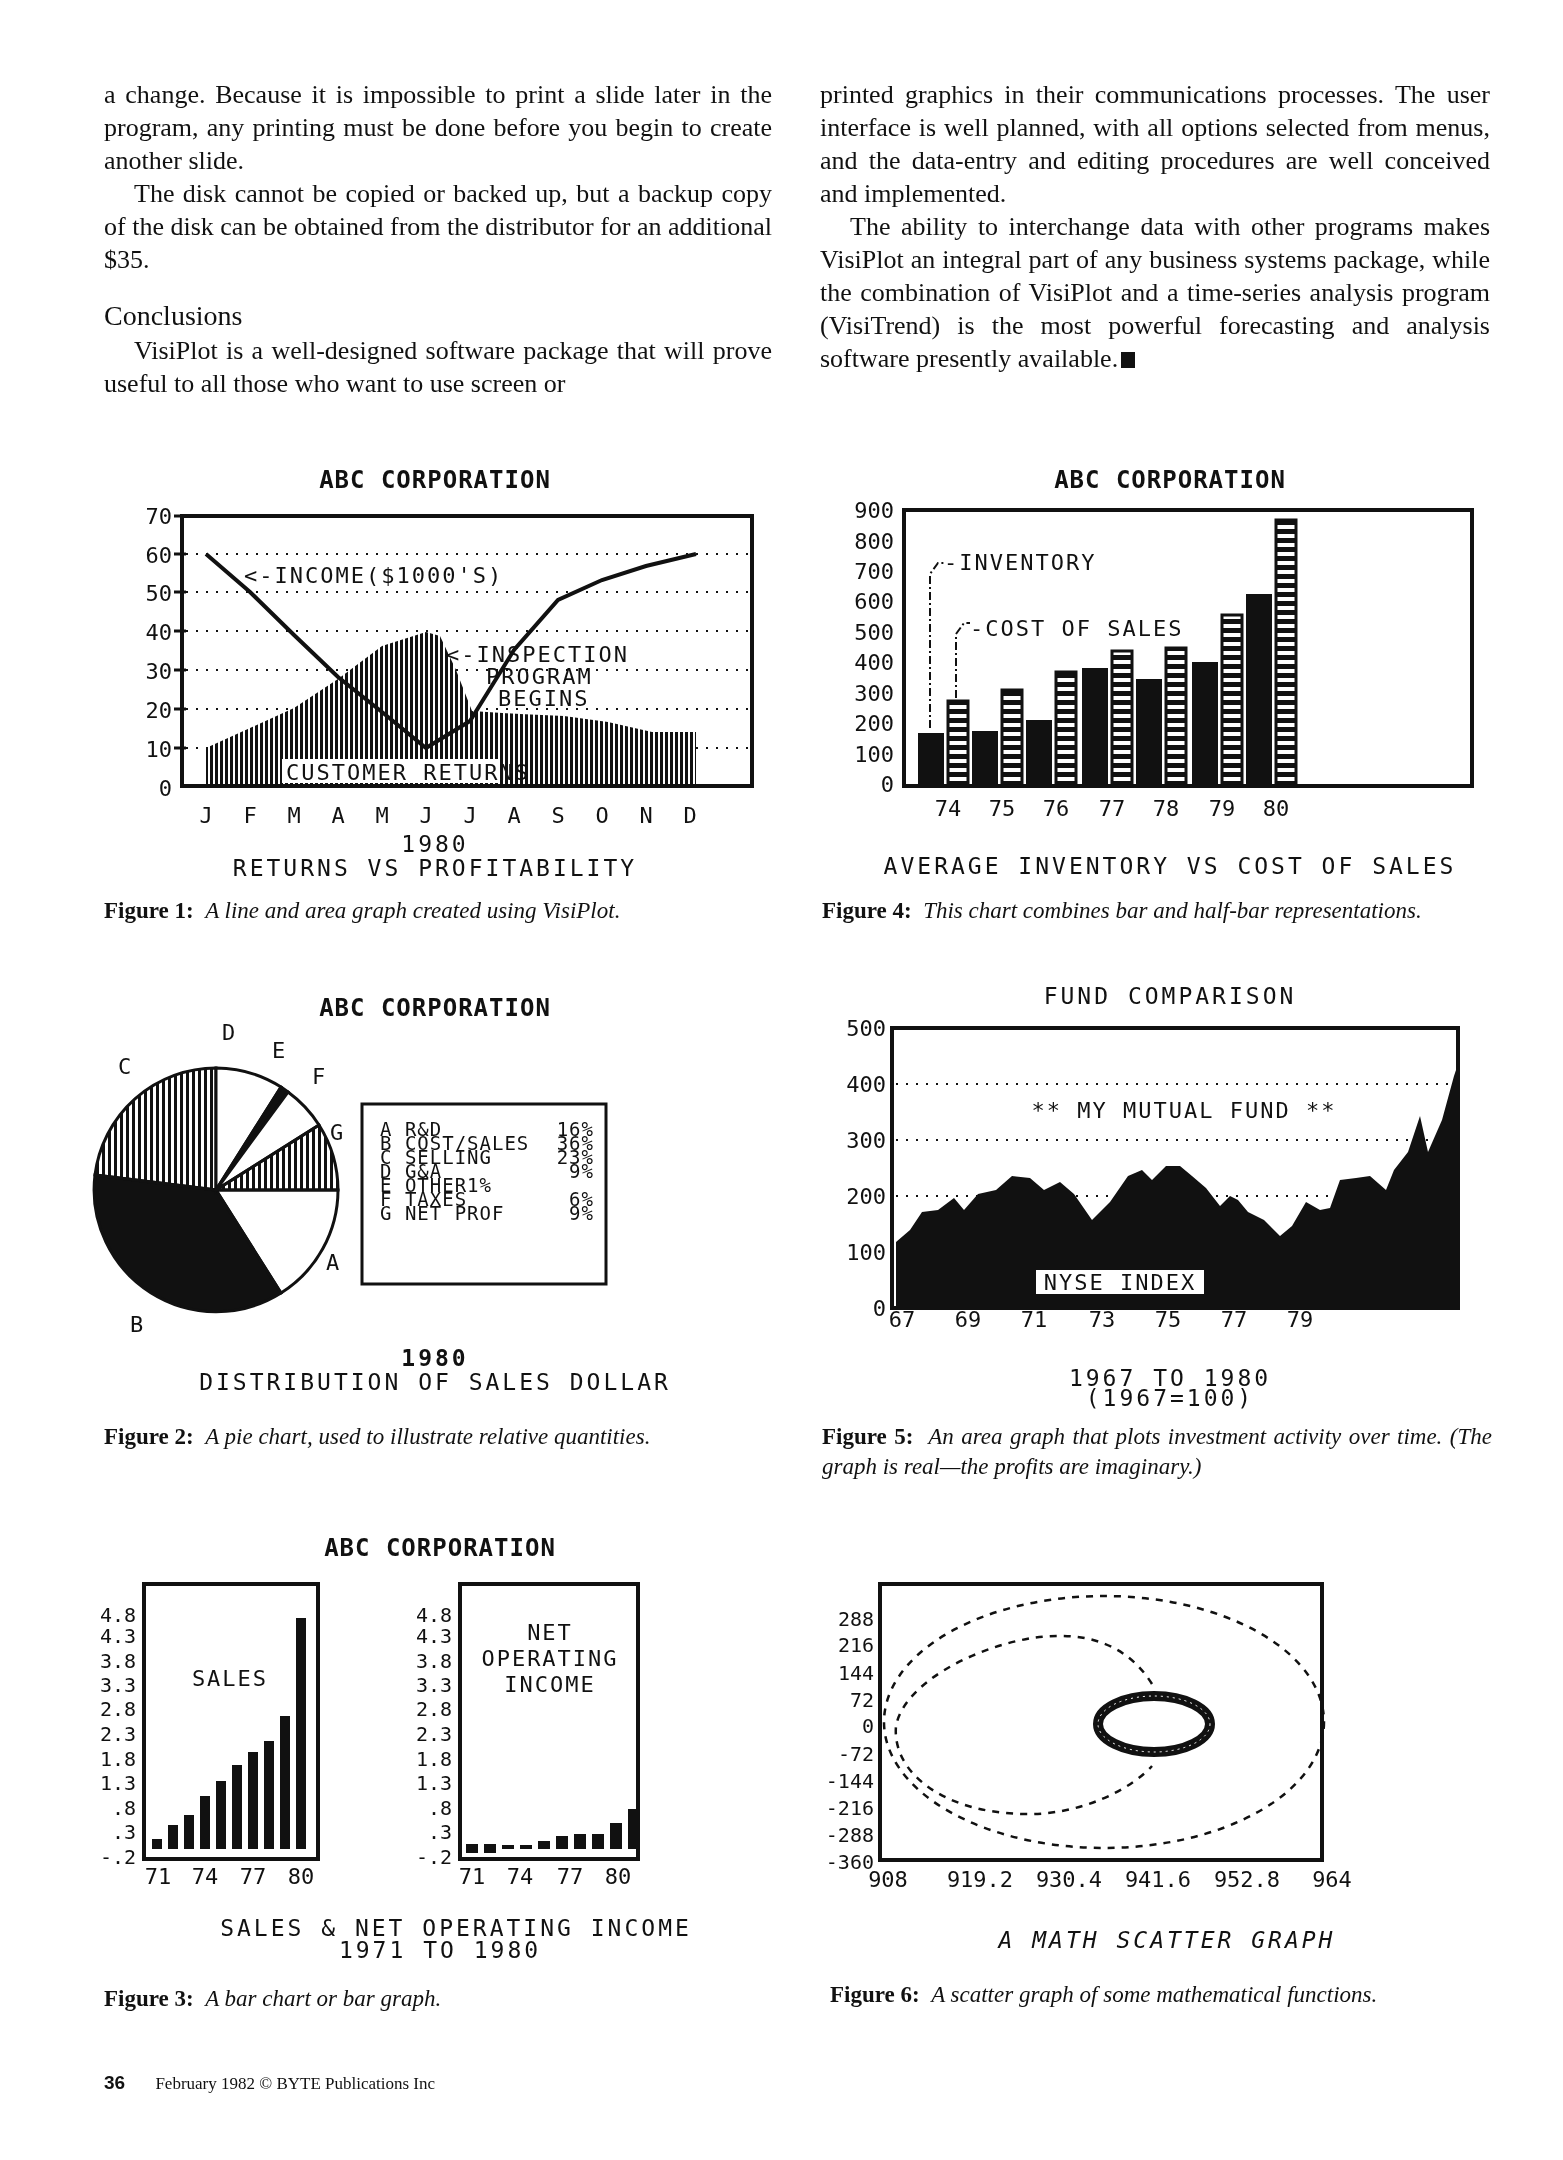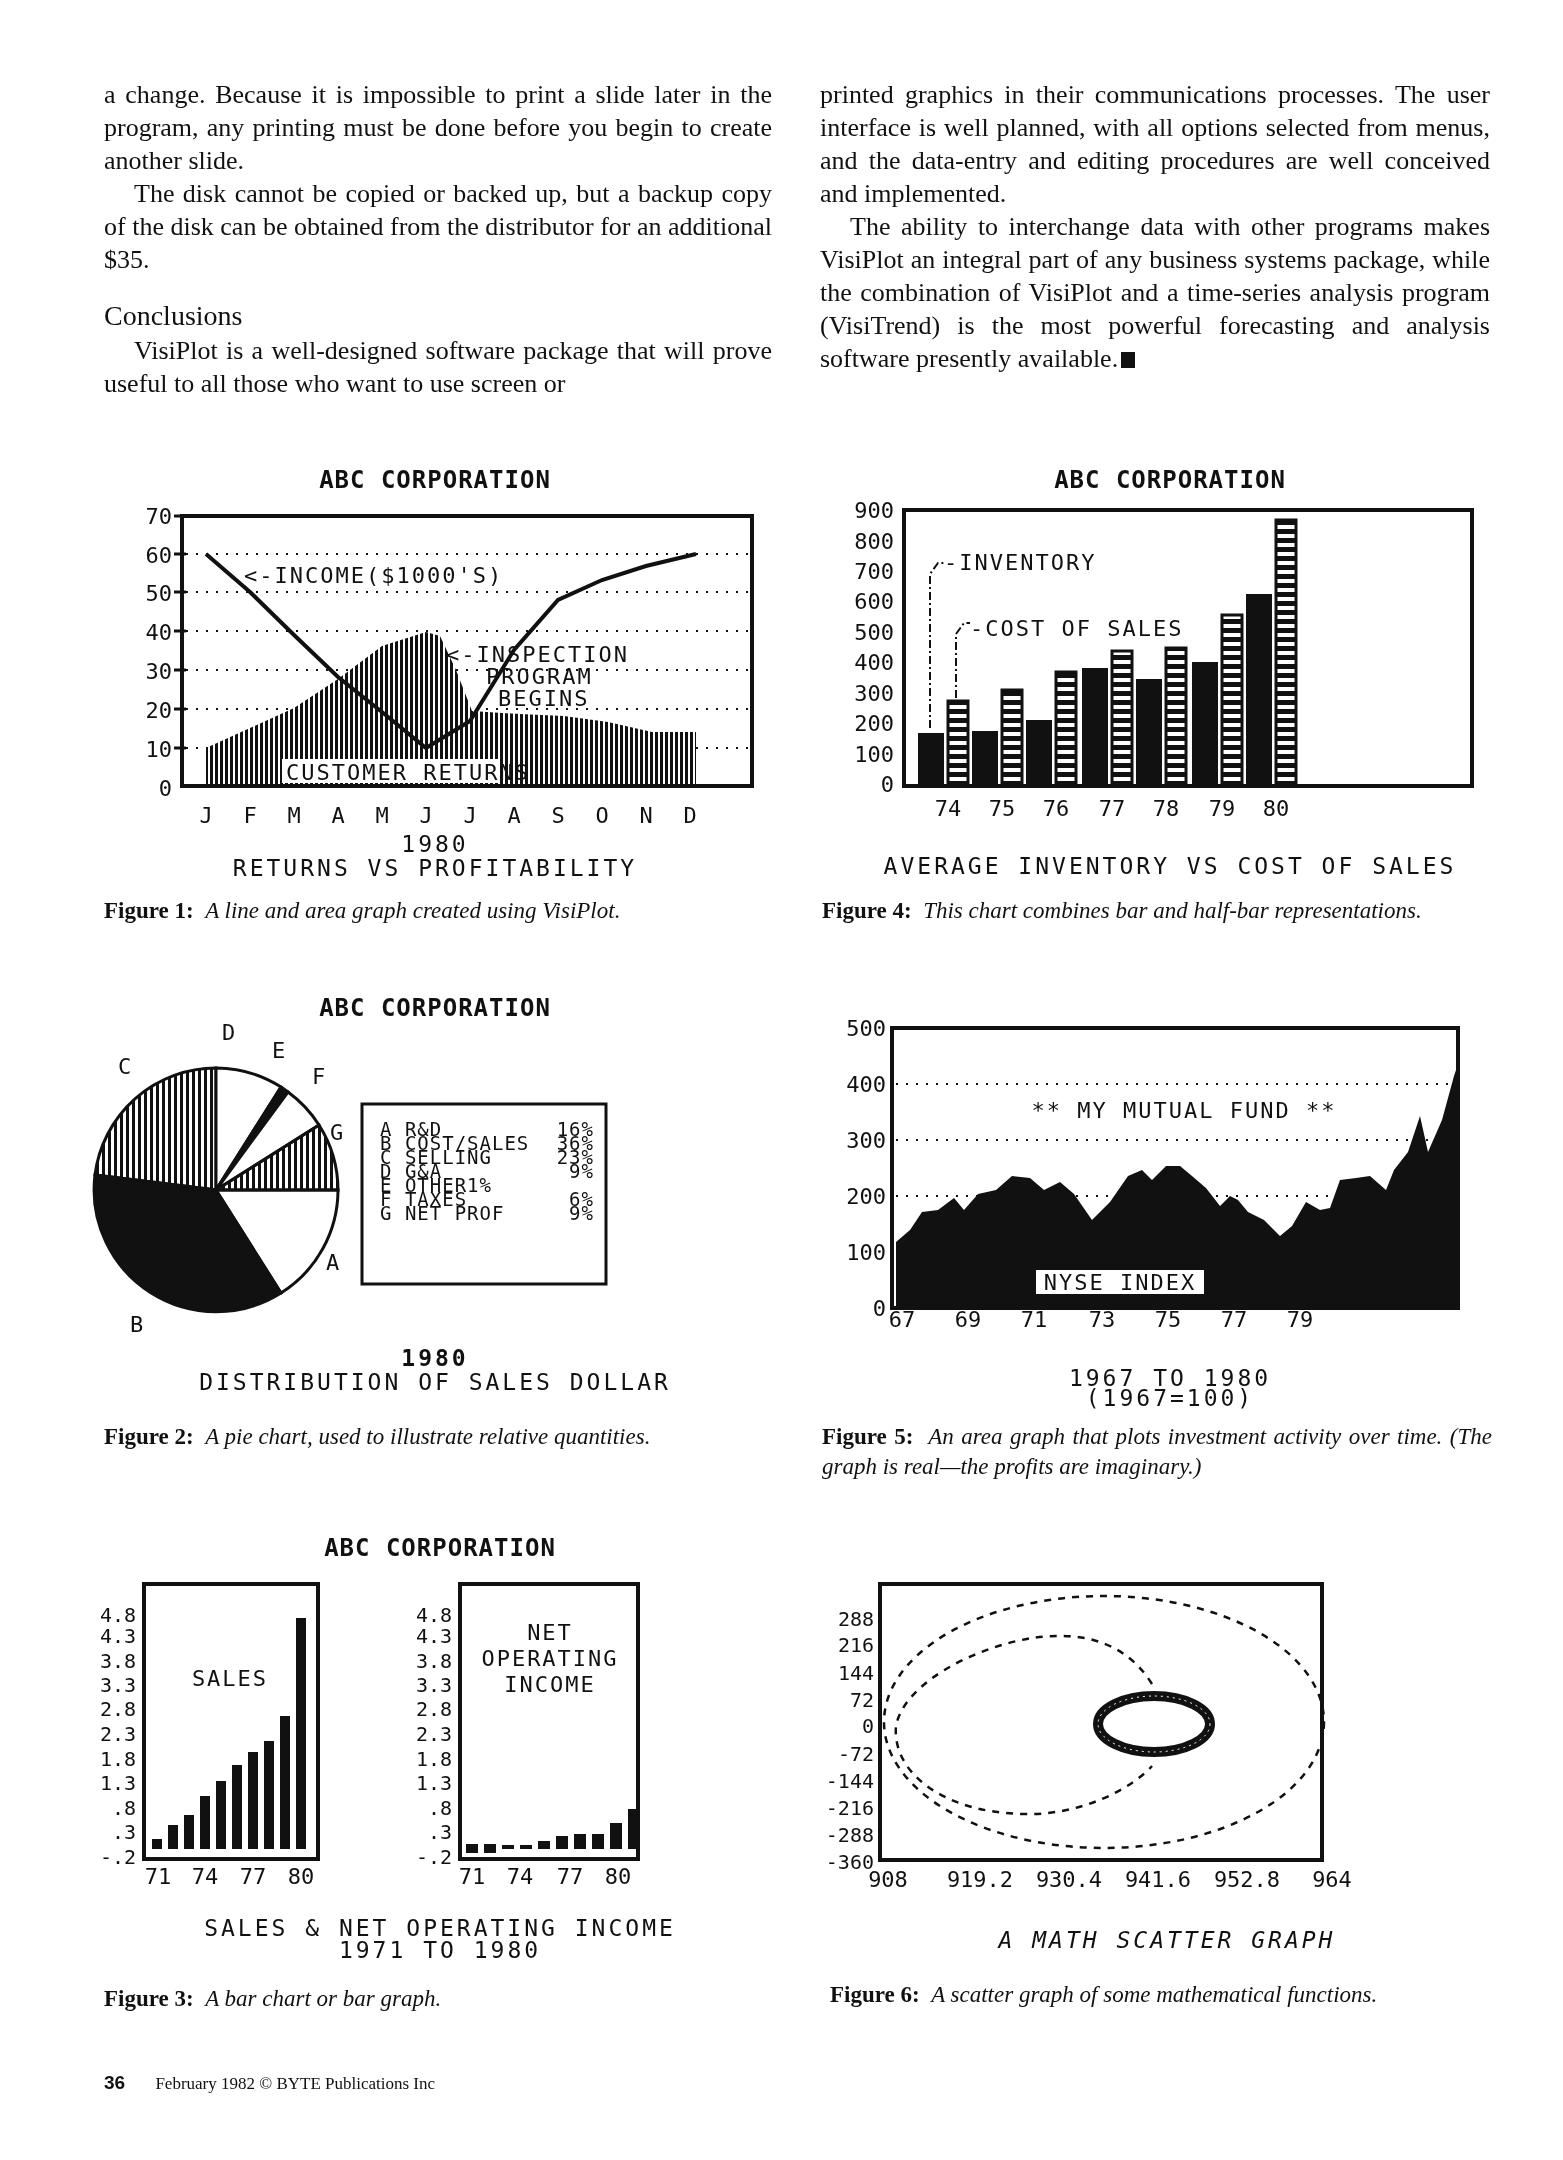--- a/index.html
+++ b/index.html
@@ -235,20 +235,21 @@
       </div>
   </div>
   <div class="csub" style="position:absolute;left:0;top:352px;width:690px;font-weight:bold;">1980</div>
   <div class="csub" style="position:absolute;left:0;top:376px;width:690px;">DISTRIBUTION OF SALES DOLLAR</div>
 </div>
 <div class="caption" style="left:104px;top:1422px;width:700px;">
   <b>Figure 2:</b>&nbsp; <i>A pie chart, used to illustrate relative quantities.</i>
 </div>
 
 <div class="fig" style="left:830px;top:980px;width:680px;height:440px;">
+  <div class="csub" style="position:absolute;left:0;top:4px;width:680px;">FUND COMPARISON</div>
   <svg width="680" height="360" style="position:absolute;left:0;top:0;">
     <rect x="62" y="48" width="566" height="280" fill="none" stroke="#111" stroke-width="4"></rect>
 
     <polygon fill="#111" points="66,328 66,262 80,250 92,232 108,230 124,218 134,230 148,214 166,210 182,196 200,198 214,210 230,202 244,214 262,240 280,222 298,196 312,190 322,200 336,186 350,186 362,196 376,208 390,226 400,216 408,220 418,232 434,240 450,256 462,246 476,222 490,230 500,228 510,200 526,198 540,196 556,210 564,190 578,172 590,136 598,172 612,140 624,96 628,84 628,328"></polygon>
 
     <polygon fill="url(#vhatch2)" points="66,328 66,282 92,268 124,268 148,270 166,260 200,262 230,272 246,288 262,276 280,266 310,262 340,254 370,266 400,276 418,284 434,292 450,284 470,272 500,266 530,268 556,268 578,270 600,262 628,254 628,328" style="mix-blend-mode:normal;"></polygon>
     <polygon fill="#fff" opacity="0.0" points="0,0"></polygon>
 
     <g stroke="#111" stroke-width="2" stroke-dasharray="2,8">
       <line x1="66" y1="104" x2="628" y2="104"></line>
@@ -359,21 +360,21 @@
       <text x="450" y="132">OPERATING</text>
       <text x="450" y="158">INCOME</text>
     </g>
     <g font-size="22" text-anchor="middle">
       <text x="372" y="350">71</text>
         <text x="420" y="350">74</text>
         <text x="470" y="350">77</text>
         <text x="518" y="350">80</text>
     </g>
   </svg>
-  <div class="csub" style="position:absolute;left:0;top:382px;width:680px;">SALES &amp; NET OPERATING INCOME</div>
+  <div class="csub" style="position:absolute;left:16px;top:382px;width:680px;">SALES &amp; NET OPERATING INCOME</div>
   <div class="csub" style="position:absolute;left:0;top:404px;width:680px;">1971 TO 1980</div>
 </div>
 <div class="caption" style="left:104px;top:1984px;width:680px;">
   <b>Figure 3:</b>&nbsp; <i>A bar chart or bar graph.</i>
 </div>
 
 <div class="fig" style="left:822px;top:1576px;width:690px;height:400px;">
   <svg width="690" height="340" style="position:absolute;left:0;top:0;">
     <rect x="58" y="8" width="442" height="276" fill="none" stroke="#111" stroke-width="4"></rect>
     <g font-size="20" text-anchor="end">

